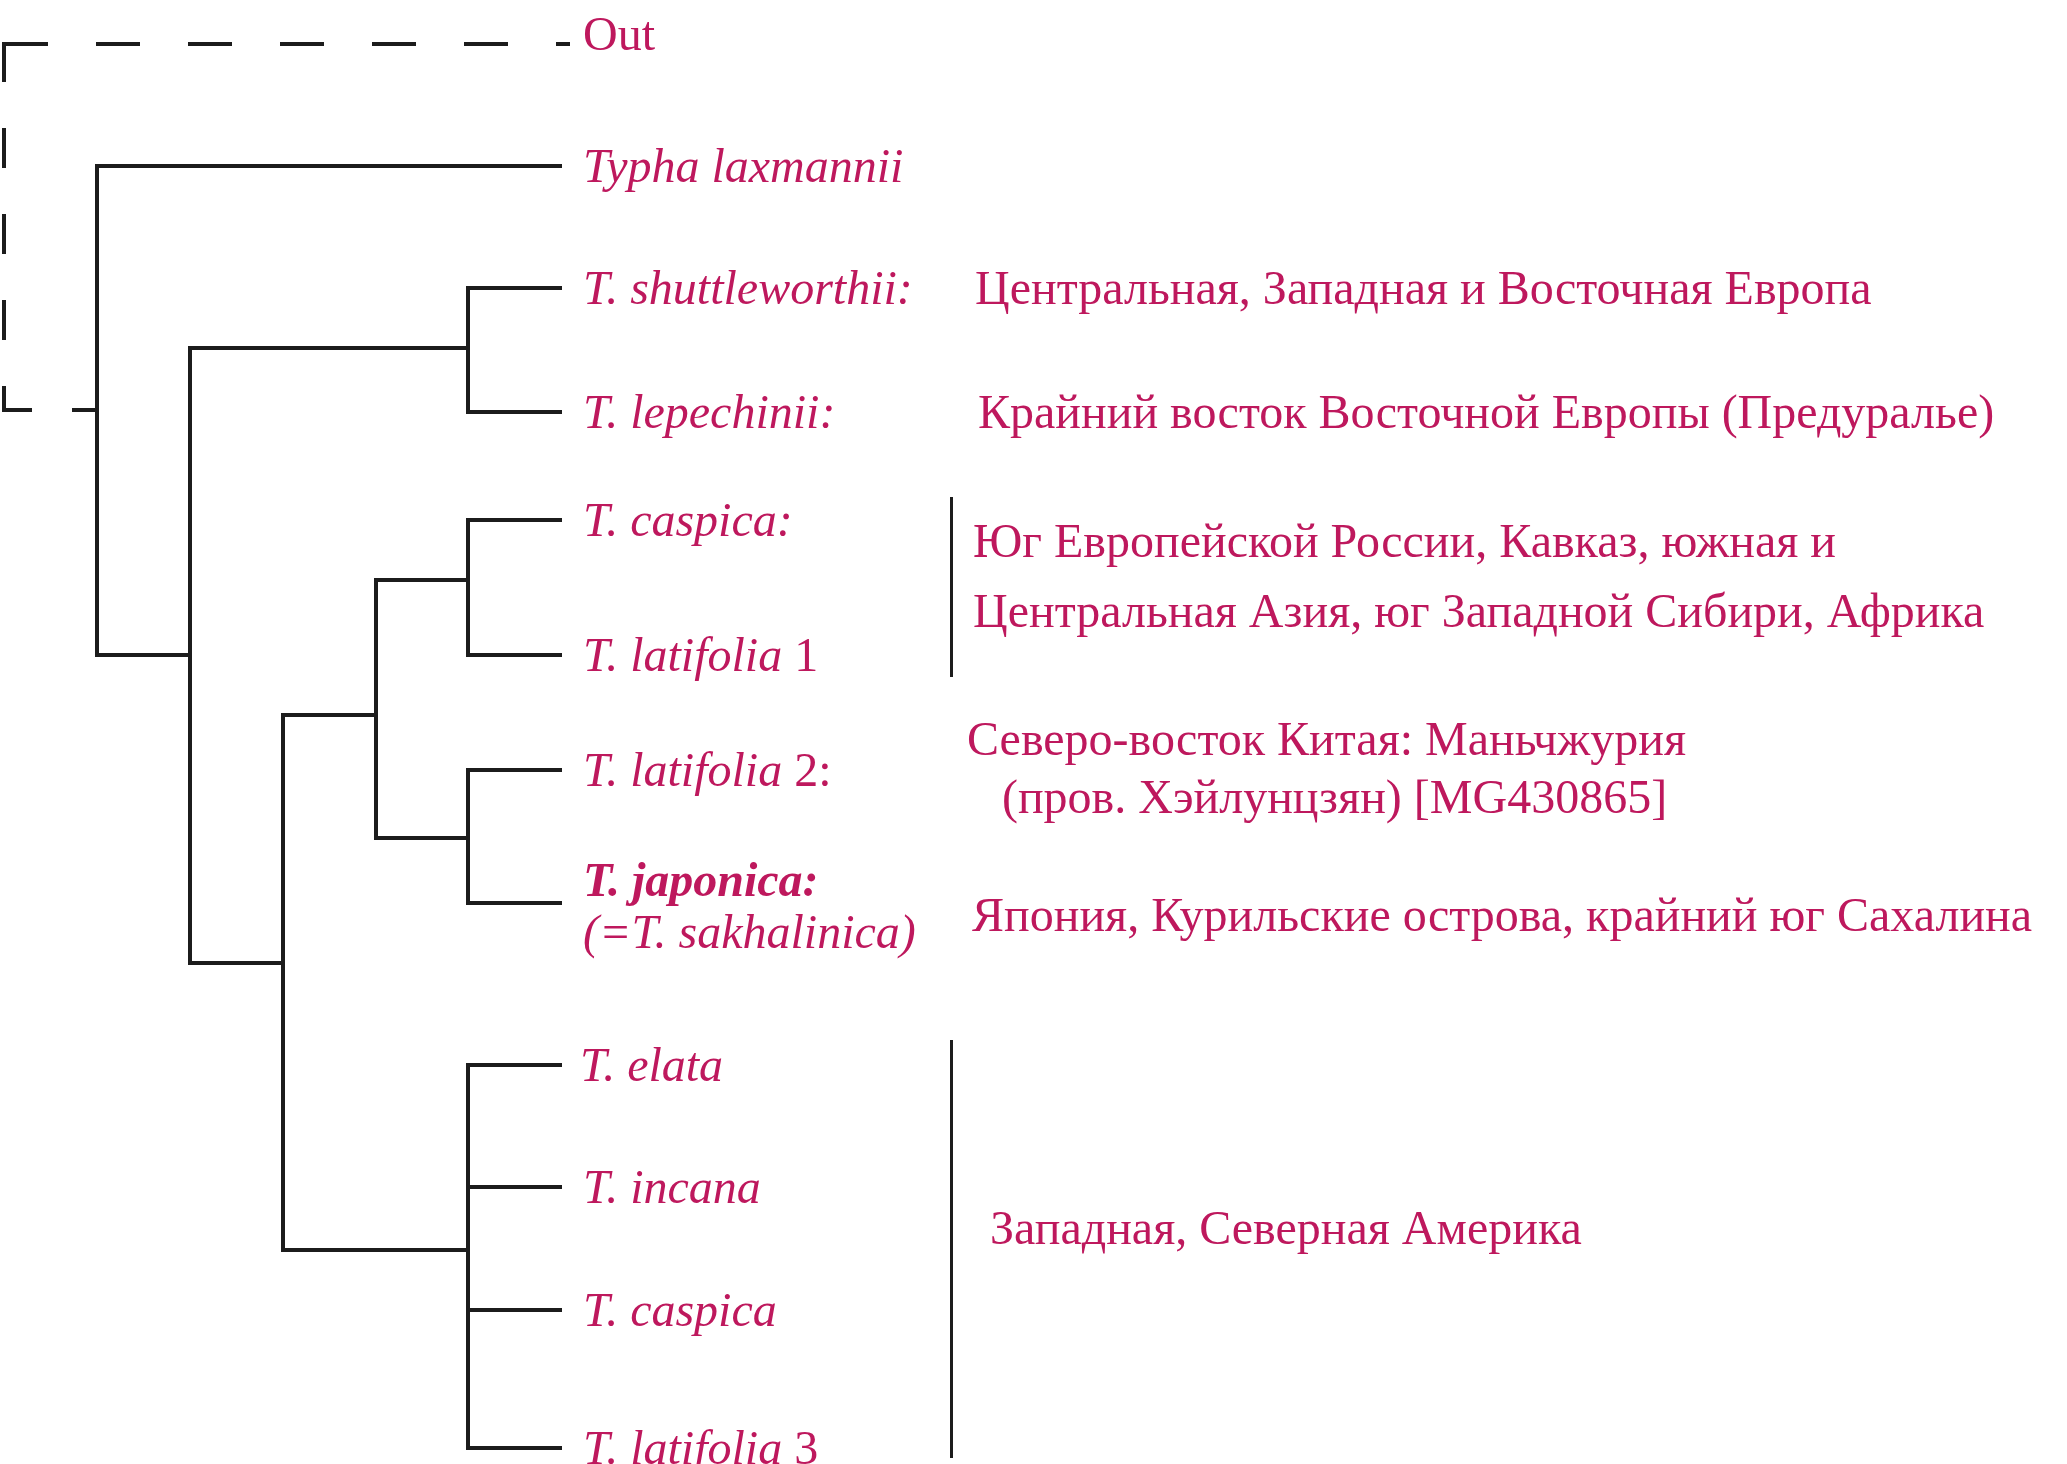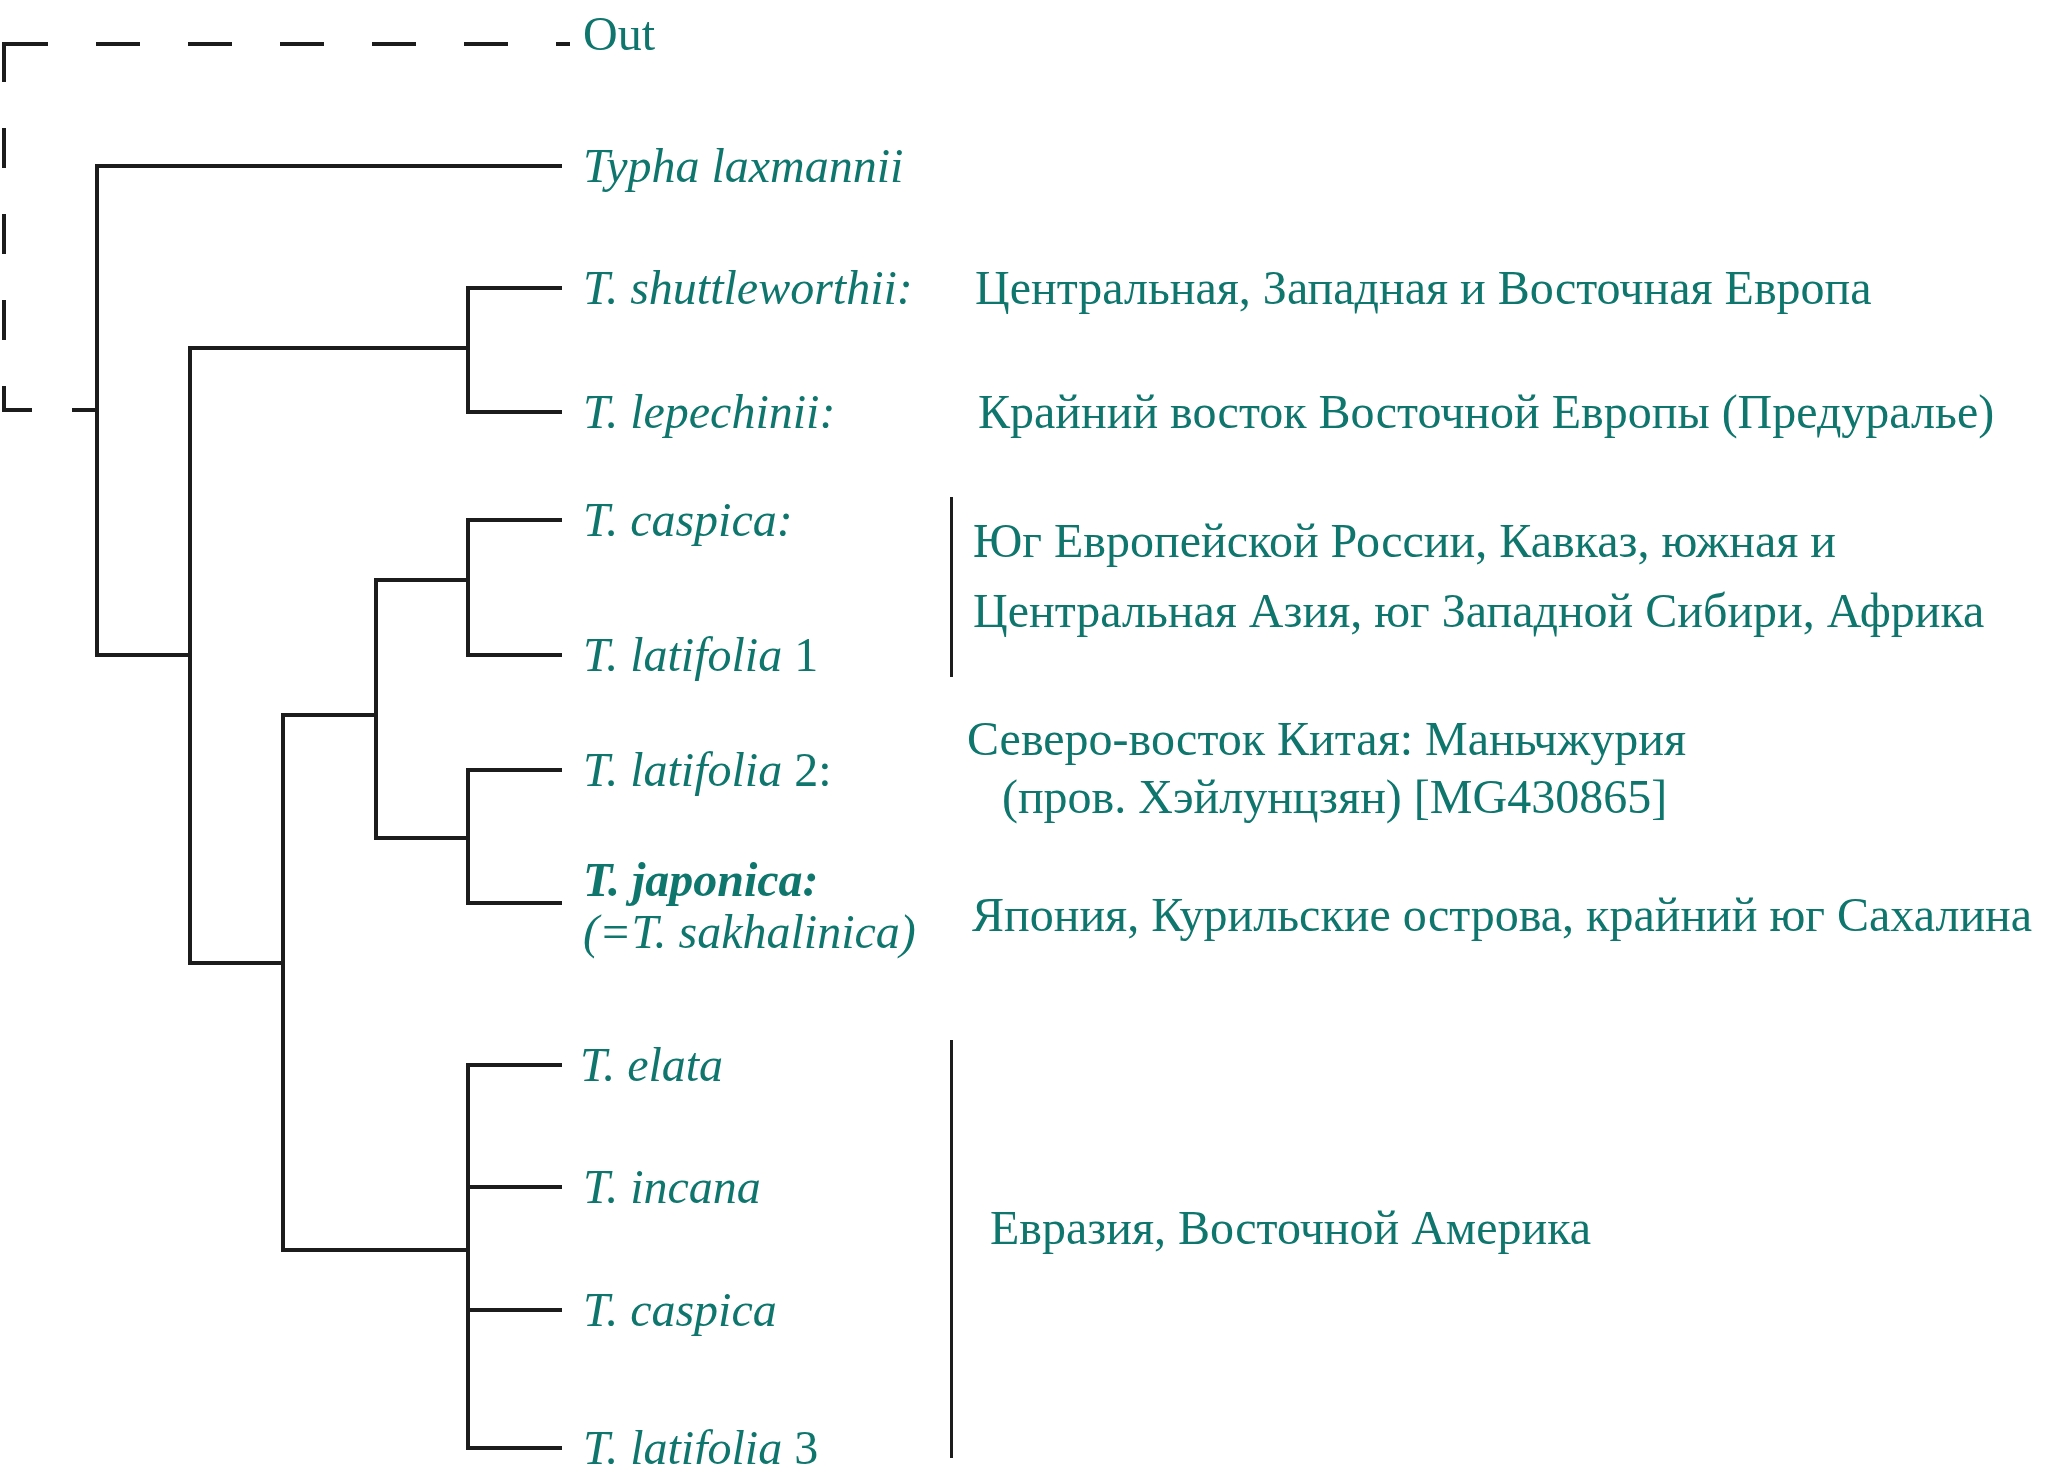--- a/index.html
+++ b/index.html
@@ -2,21 +2,21 @@
 <html><head>
 <meta charset="utf-8">
 <style>
   html, body { margin: 0; padding: 0; background: #ffffff; }
   .canvas {
     position: relative;
     width: 2067px;
     height: 1464px;
     background: #ffffff;
     font-family: "Liberation Serif", "DejaVu Serif", serif;
-    color: #0f766e;
+    color: #be185d;
     overflow: hidden;
     text-decoration: underline;
   }
   .h { position: absolute; height: 4px; background: #1c1c1c; }
   .v { position: absolute; width: 4px; background: #1c1c1c; }
   .h.dashed {
     background: repeating-linear-gradient(to right, #1c1c1c 0 44px, transparent 44px 92px);
   }
   .h.dashed-short {
     background: repeating-linear-gradient(to right, #1c1c1c 0 28px, transparent 28px 68px);
@@ -110,15 +110,15 @@
   <div class="desc" style="left:978px; top:412px;"><span>Крайний восток Восточной Европы (Предуралье)</span></div>
 
   <div class="desc" style="left:975px; top:288px;"><span>Центральная, Западная и Восточная Европа</span></div>
 
   <div class="desc lh70" style="left:973px; top:576px;"><span>Юг Европейской России, Кавказ, южная и</span><br><span>Центральная Азия, юг Западной Сибири, Африка</span></div>
 
   <div class="desc lh58" style="left:967px; top:768px;text-align:center;"><span>Северо-восток Китая: Маньчжурия</span><br><span class="indent">(пров. Хэйлунцзян) [MG430865]</span></div>
 
   <div class="desc" style="left:972px; top:915px;"><span>Япония, Курильские острова, крайний юг Сахалина</span></div>
 
-  <div class="desc" style="left:990px; top:1228px;"><span>Евразия, Восточной Америка</span></div>
+  <div class="desc" style="left:990px; top:1228px;"><span>Западная, Северная Америка</span></div>
 
 </div>
 
 </body></html>

